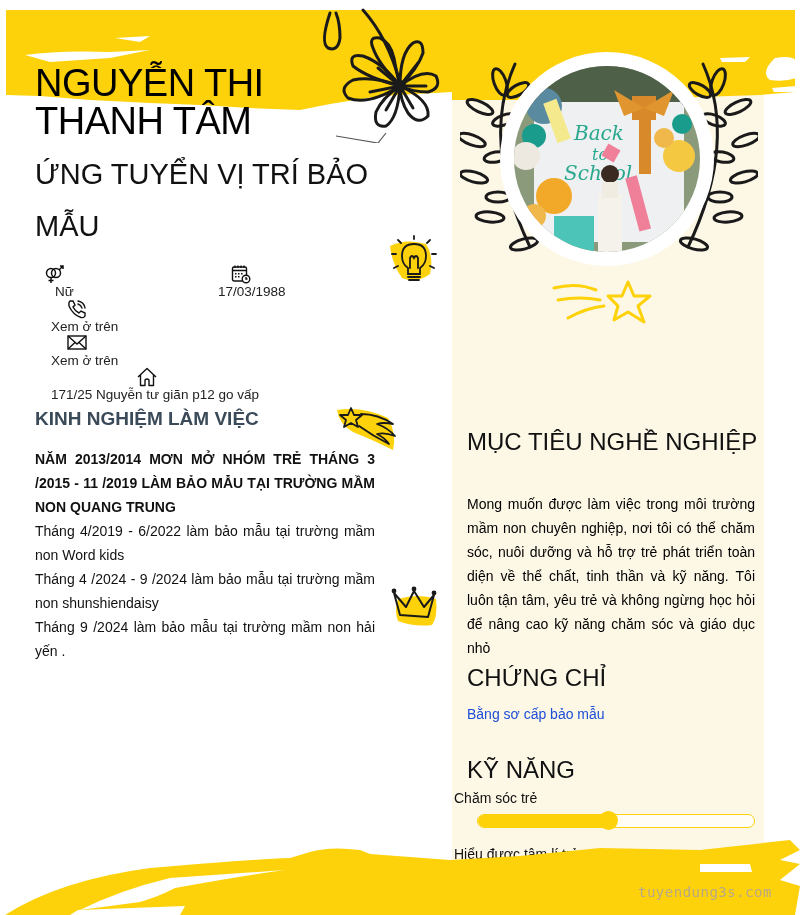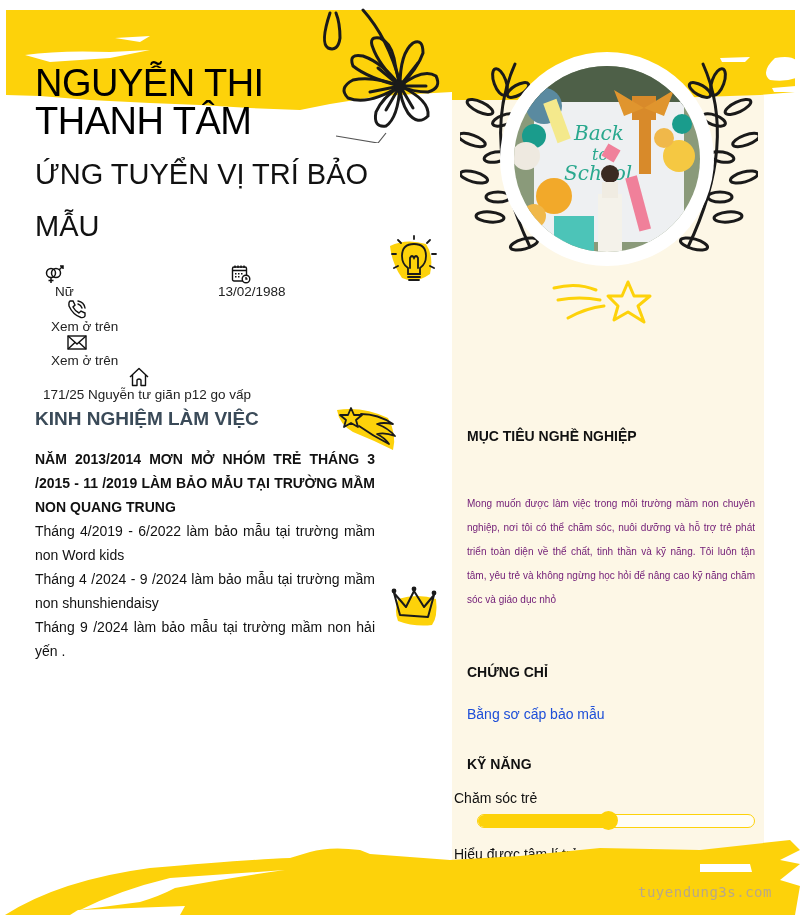--- a/index.html
+++ b/index.html
@@ -21,22 +21,22 @@
   .contact-row { position: absolute; display: flex; align-items: center; font-size: 13.5px; color: #222; white-space: nowrap; flex-direction: column; }
   .contact-row svg { width: 20px; height: 20px; flex: none; }
   .contact-row span { margin-left: 16px; }
 
   
   .sec-left-title { position: absolute; left: 35px; top: 408px; font-size: 19px; font-weight: 700; color: #3a4a58; }
   .exp { position: absolute; left: 35px; top: 447px; width: 340px; font-size: 14px; line-height: 24px; color: #111; text-align: justify; }
   .exp .bold { font-weight: 700; text-transform: uppercase; }
   .exp p { margin: 0; }
 
-  .sec-right-title { position: absolute; left: 467px; font-size: 14px; font-weight: 700; color: #111; }
-  .objective { position: absolute; left: 467px; top: 492px; width: 288px; font-size: 10px; line-height: 24px; text-align: justify; color: #701a75; }
+  .sec-right-title { position: absolute; left: 467px; font-size: 24px; font-weight: 400; color: #111; }
+  .objective { position: absolute; left: 467px; top: 492px; width: 288px; font-size: 14px; line-height: 24px; text-align: justify; color: #000000; }
   .cert { position: absolute; left: 467px; top: 706px; font-size: 14px; color: #1d4ed8; }
 
   .skill-label { position: absolute; left: 454px; font-size: 14px; color: #111; }
   .skill-bar { position: absolute; left: 477px; width: 278px; height: 14px; border: 1.5px solid #fdd20a; border-radius: 7px; background: #fffdf5; }
   .skill-fill { position: absolute; left: 0; top: 0; height: 100%; background: #fdd20a; border-radius: 7px; }
   .skill-knob { position: absolute; top: -4px; width: 19px; height: 19px; border-radius: 50%; background: #fdd20a; }
 
   .photo-ring { position: absolute; left: 500px; top: 52px; width: 214px; height: 214px; border-radius: 50%; background: #fff; }
   .photo { position: absolute; left: 14px; top: 14px; width: 186px; height: 186px; border-radius: 50%; overflow: hidden; }
 
@@ -112,41 +112,41 @@
           <path d="M15 13 V15 H16.5"></path>
         </g>
         <g fill="#111">
           <rect x="4" y="9" width="1.5" height="1.5"></rect>
           <rect x="7" y="9" width="1.5" height="1.5"></rect>
           <rect x="10" y="9" width="1.5" height="1.5"></rect>
           <rect x="4" y="12" width="1.5" height="1.5"></rect>
           <rect x="7" y="12" width="1.5" height="1.5"></rect>
         </g>
       </svg>
-    <span style="margin-left:22px">13/02/1988</span>
+    <span style="margin-left:22px">17/03/1988</span>
   </div>
   <div class="contact-row" style="left:35px;top:299px">
     <svg viewBox="0 0 20 20">
         <g fill="none" stroke="#111" stroke-width="1.4" stroke-linecap="round">
           <path d="M3 2 L6 2 L8 6 L6 8 Q8 12 12 14 L14 12 L18 14 L18 17 Q17 19 14 18.5 Q6 16 2 7 Q1.5 3 3 2 Z"></path>
           <path d="M11 5 Q14 6 15 9 M11 2 Q17 3 18 9"></path>
         </g>
       </svg>
     <span>Xem ở trên</span>
   </div>
   <div class="contact-row" style="left:35px;top:333px">
     <svg viewBox="0 0 20 20">
         <g fill="none" stroke="#111" stroke-width="1.4">
           <rect x="1" y="3" width="18" height="13"></rect>
           <path d="M1 3 L10 11 L19 3 M1 16 L8 9.5 M19 16 L12 9.5"></path>
         </g>
       </svg>
     <span>Xem ở trên</span>
   </div>
-  <div class="contact-row" style="left:27px;top:367px">
+  <div class="contact-row" style="left:35px;top:367px">
     <svg viewBox="0 0 20 20">
         <g fill="none" stroke="#111" stroke-width="1.4" stroke-linejoin="round">
           <path d="M1 10 L10 1.5 L19 10 M3.5 8 V18.5 H8 V13 Q10 11 12 13 V18.5 H16.5 V8"></path>
         </g>
       </svg>
     <span>171/25 Nguyễn tư giãn p12 go vấp</span>
   </div>
 
   <div class="sec-left-title">KINH NGHIỆM LÀM VIỆC</div>
 

